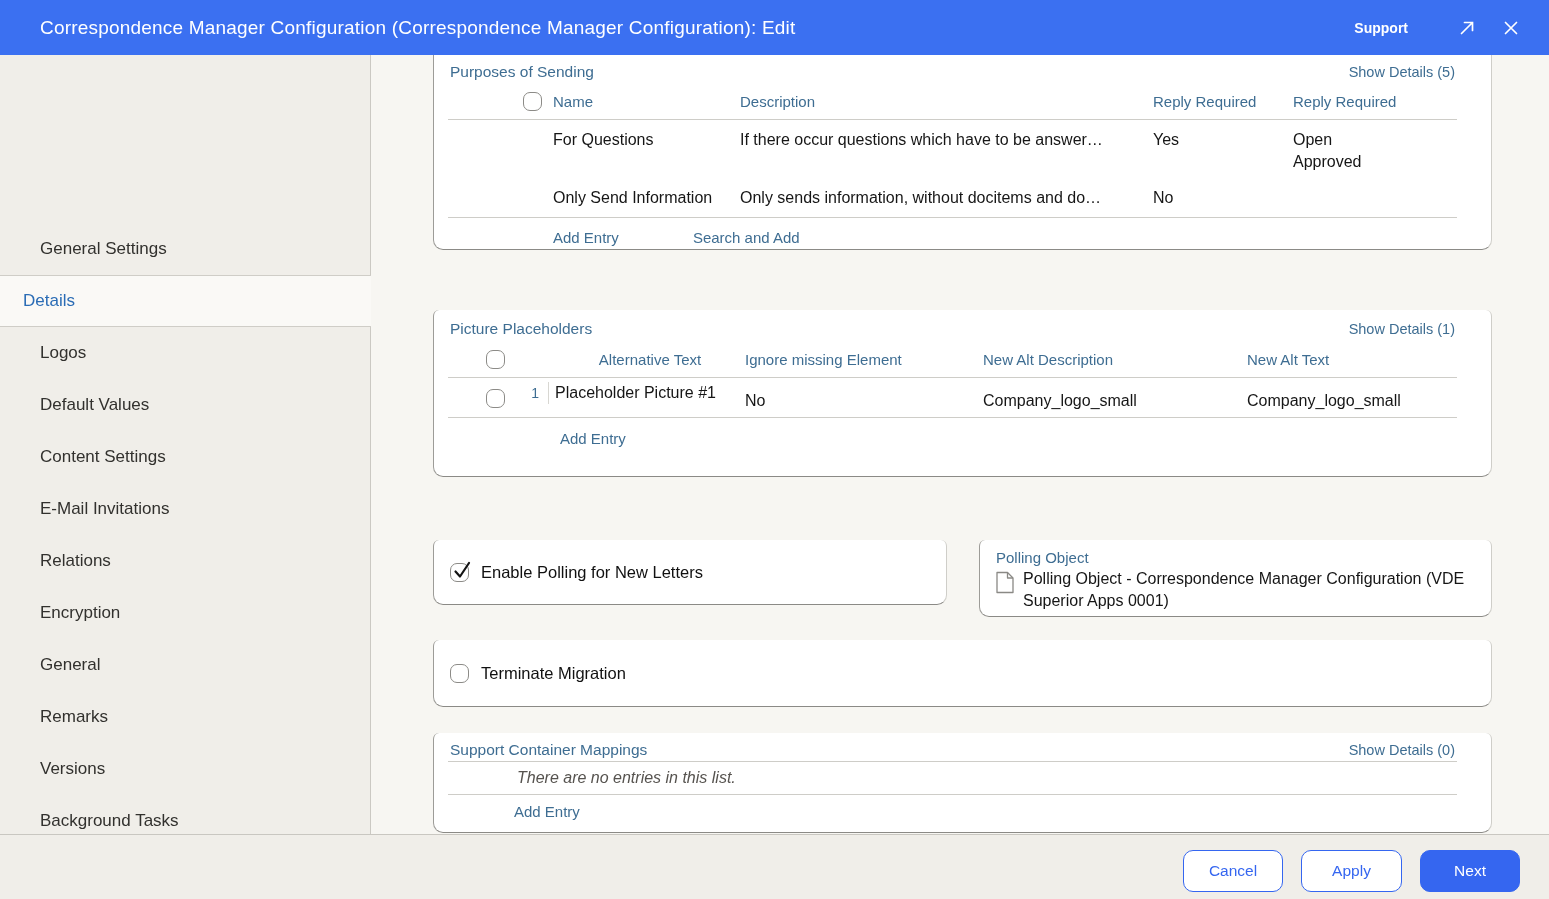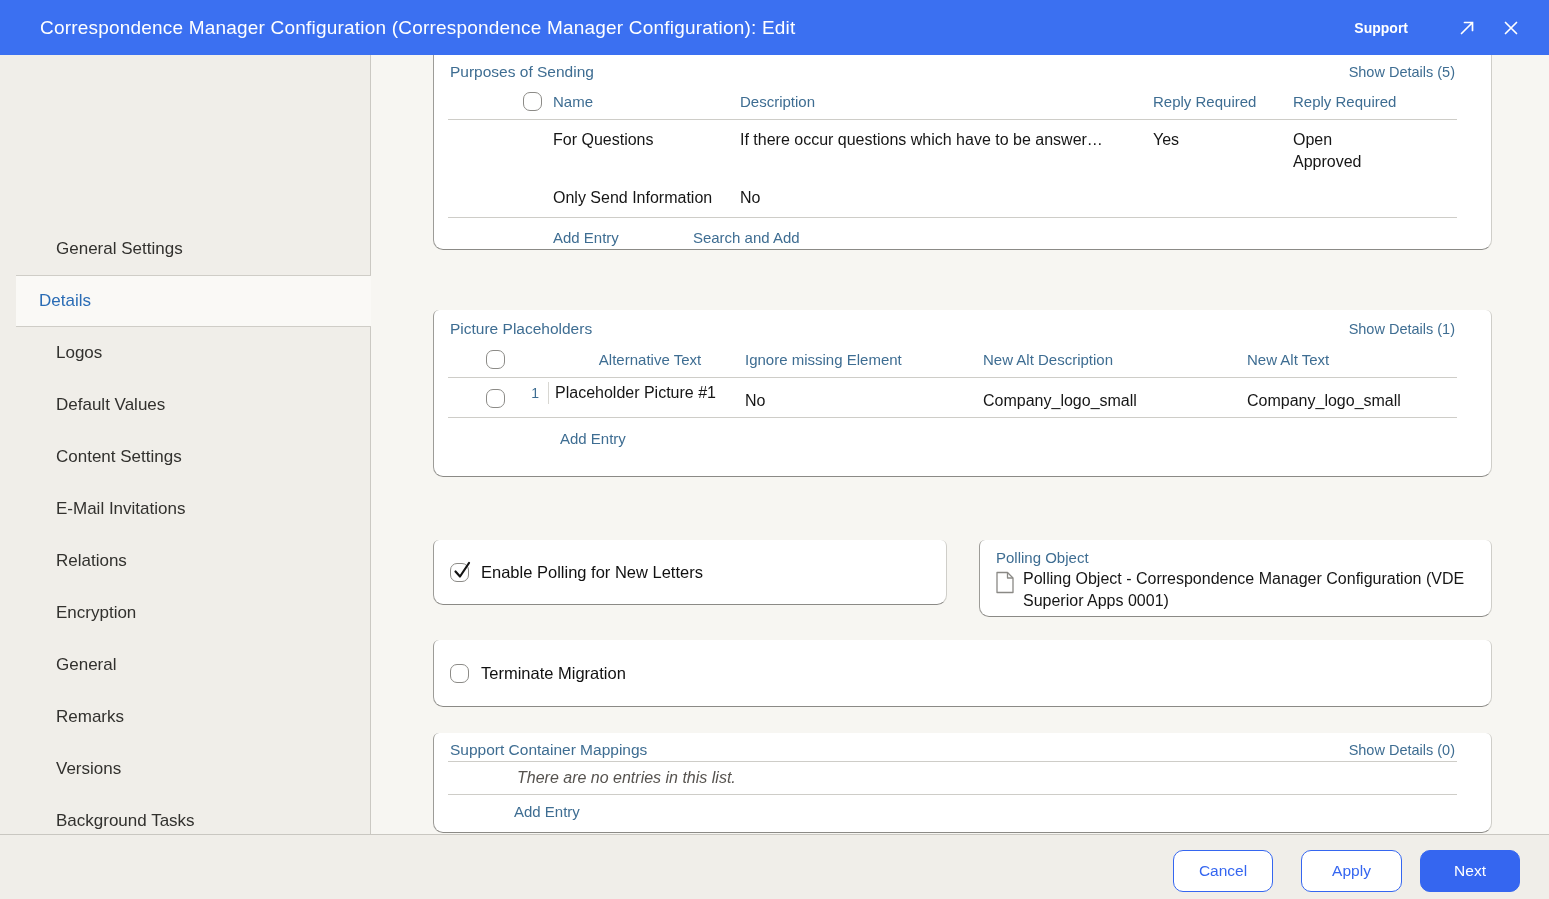--- a/index.html
+++ b/index.html
@@ -16,21 +16,21 @@
   .app-title { margin-left:40px; font-size:19px; font-weight:500; letter-spacing:.2px; }
   .header-right { position:absolute; right:27px; top:0; height:55px; display:flex; align-items:center; }
   .support-link { font-size:14px; font-weight:700; cursor:pointer; margin-right:48px; }
   .hicon { width:22px; height:22px; cursor:pointer; display:flex; align-items:center; justify-content:center; }
   .hicon + .hicon { margin-left:22px; }
   
   .sidebar {
     position:absolute; left:0; top:55px; width:370px; bottom:65px;
     background:#F0EEE9; border-right:1px solid #CBC9C3;
   }
-  .nav { position:absolute; top:168px; left:16px; right:-1px; }
+  .nav { position:absolute; top:168px; left:0; right:-1px; }
   .nav-item {
     height:50px; line-height:50px; padding-left:40px; font-size:17px;
     color:#32312e; cursor:pointer;
     border-top:1px solid transparent; border-bottom:1px solid transparent;
   }
   .nav-item.selected {
     background:#FAF9F6; color:#2A6CB5; border-color:#CFCDC7;padding-left:23px;
   }
   
   .main { position:absolute; left:371px; top:55px; right:0; bottom:65px; background:#F7F6F2; overflow:hidden; }
@@ -100,21 +100,21 @@
   .app-footer {
     position:absolute; left:0; right:0; bottom:0; height:65px;
     background:#F0EEE9; border-top:1px solid #C9C7C1; box-sizing:border-box;
   }
   .btn {
     position:absolute; top:15px; height:42px; border-radius:10px;
     font-family:"Liberation Sans", sans-serif; font-size:15.5px; cursor:pointer;
     display:flex; align-items:center; justify-content:center; box-sizing:border-box;
   }
   .btn-outline { background:#fff; border:1px solid #3566F0; color:#3566F0; }
-  #btn-cancel { right:276px; width:100px; }
+  #btn-cancel { right:266px; width:100px; }
   #btn-apply  { right:147px; width:101px; }
   #btn-next   { right:29px;  width:100px; background:#3566F0; border:1px solid #3566F0; color:#fff; }
 </style>
 </head>
 <body>
 
 <div class="app">
 
   <div class="app-header">
     <div class="app-title">Correspondence Manager Configuration (Correspondence Manager Configuration): Edit</div>
@@ -171,20 +171,21 @@
         <span class="cell">If there occur questions which have to be answer…</span>
         <span class="cell">Yes</span>
         <span class="cell">
           <div>Open</div>
           <div>Approved</div>
         </span>
       </div>
       <div class="p-row p-r2">
         <span></span>
         <span class="cell">Only Send Information</span>
+        <span class="cell">Only sends information, without docitems and do…</span>
         <span class="cell">No</span>
         <span class="cell"></span>
       </div>
       <div class="sep"></div>
       <div class="links-row p-links">
         <span class="tlink">Add Entry</span>
         <span class="tlink">Search and Add</span>
       </div>
     </div>
 

